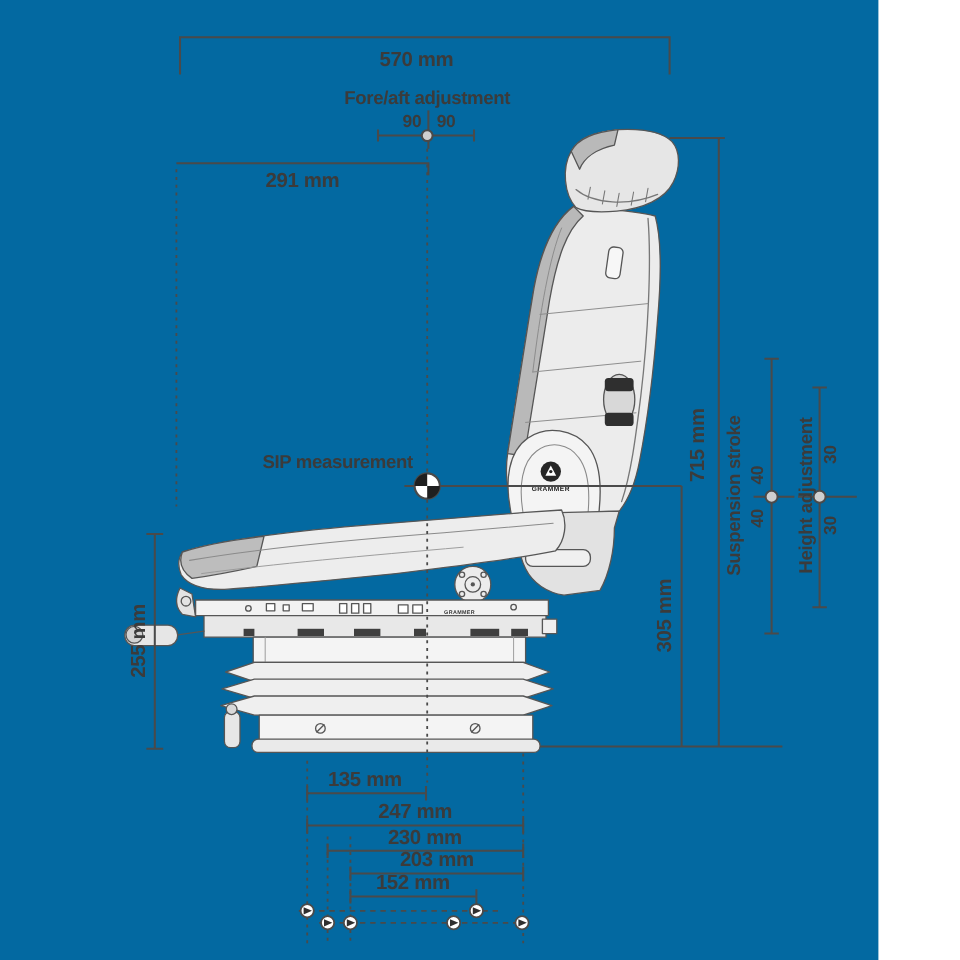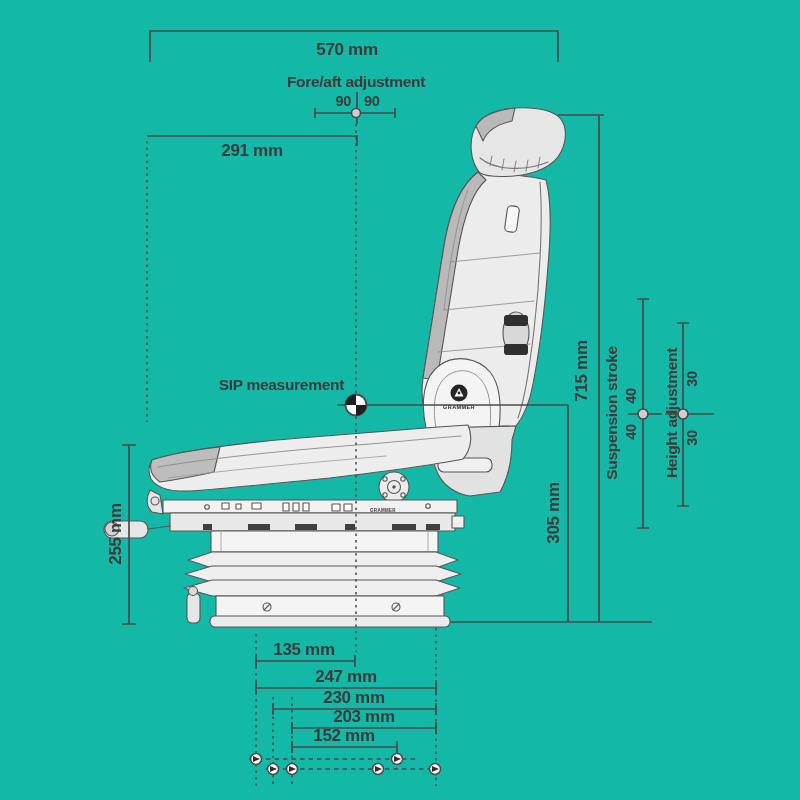--- a/index.html
+++ b/index.html
@@ -1,16 +1,16 @@
 <!DOCTYPE html>
 <html><head>
 <meta charset="utf-8">
 <style>
   html,body{margin:0;padding:0;background:#ffffff;}
-  .stage{position:relative;width:800px;height:800px;background:#14b8a6;overflow:hidden;
+  .stage{position:relative;width:732px;height:800px;background:#0369a1;overflow:hidden;
          font-family:"Liberation Sans","DejaVu Sans",sans-serif;}
   svg{position:absolute;left:0;top:0;}
   text{font-family:"Liberation Sans","DejaVu Sans",sans-serif;font-weight:700;fill:#3b3b3b;letter-spacing:-0.3px;}
   .dim-lbl{font-size:17px;}
   .dim-lbl-sm{font-size:15.5px;}
   .dim-num{font-size:14.5px;}
   .brand-sm{font-size:5.5px;letter-spacing:0.4px;fill:#262626;}
   .brand-xs{font-size:4.5px;letter-spacing:0.3px;fill:#3a3a3a;}
 </style>
 </head>

